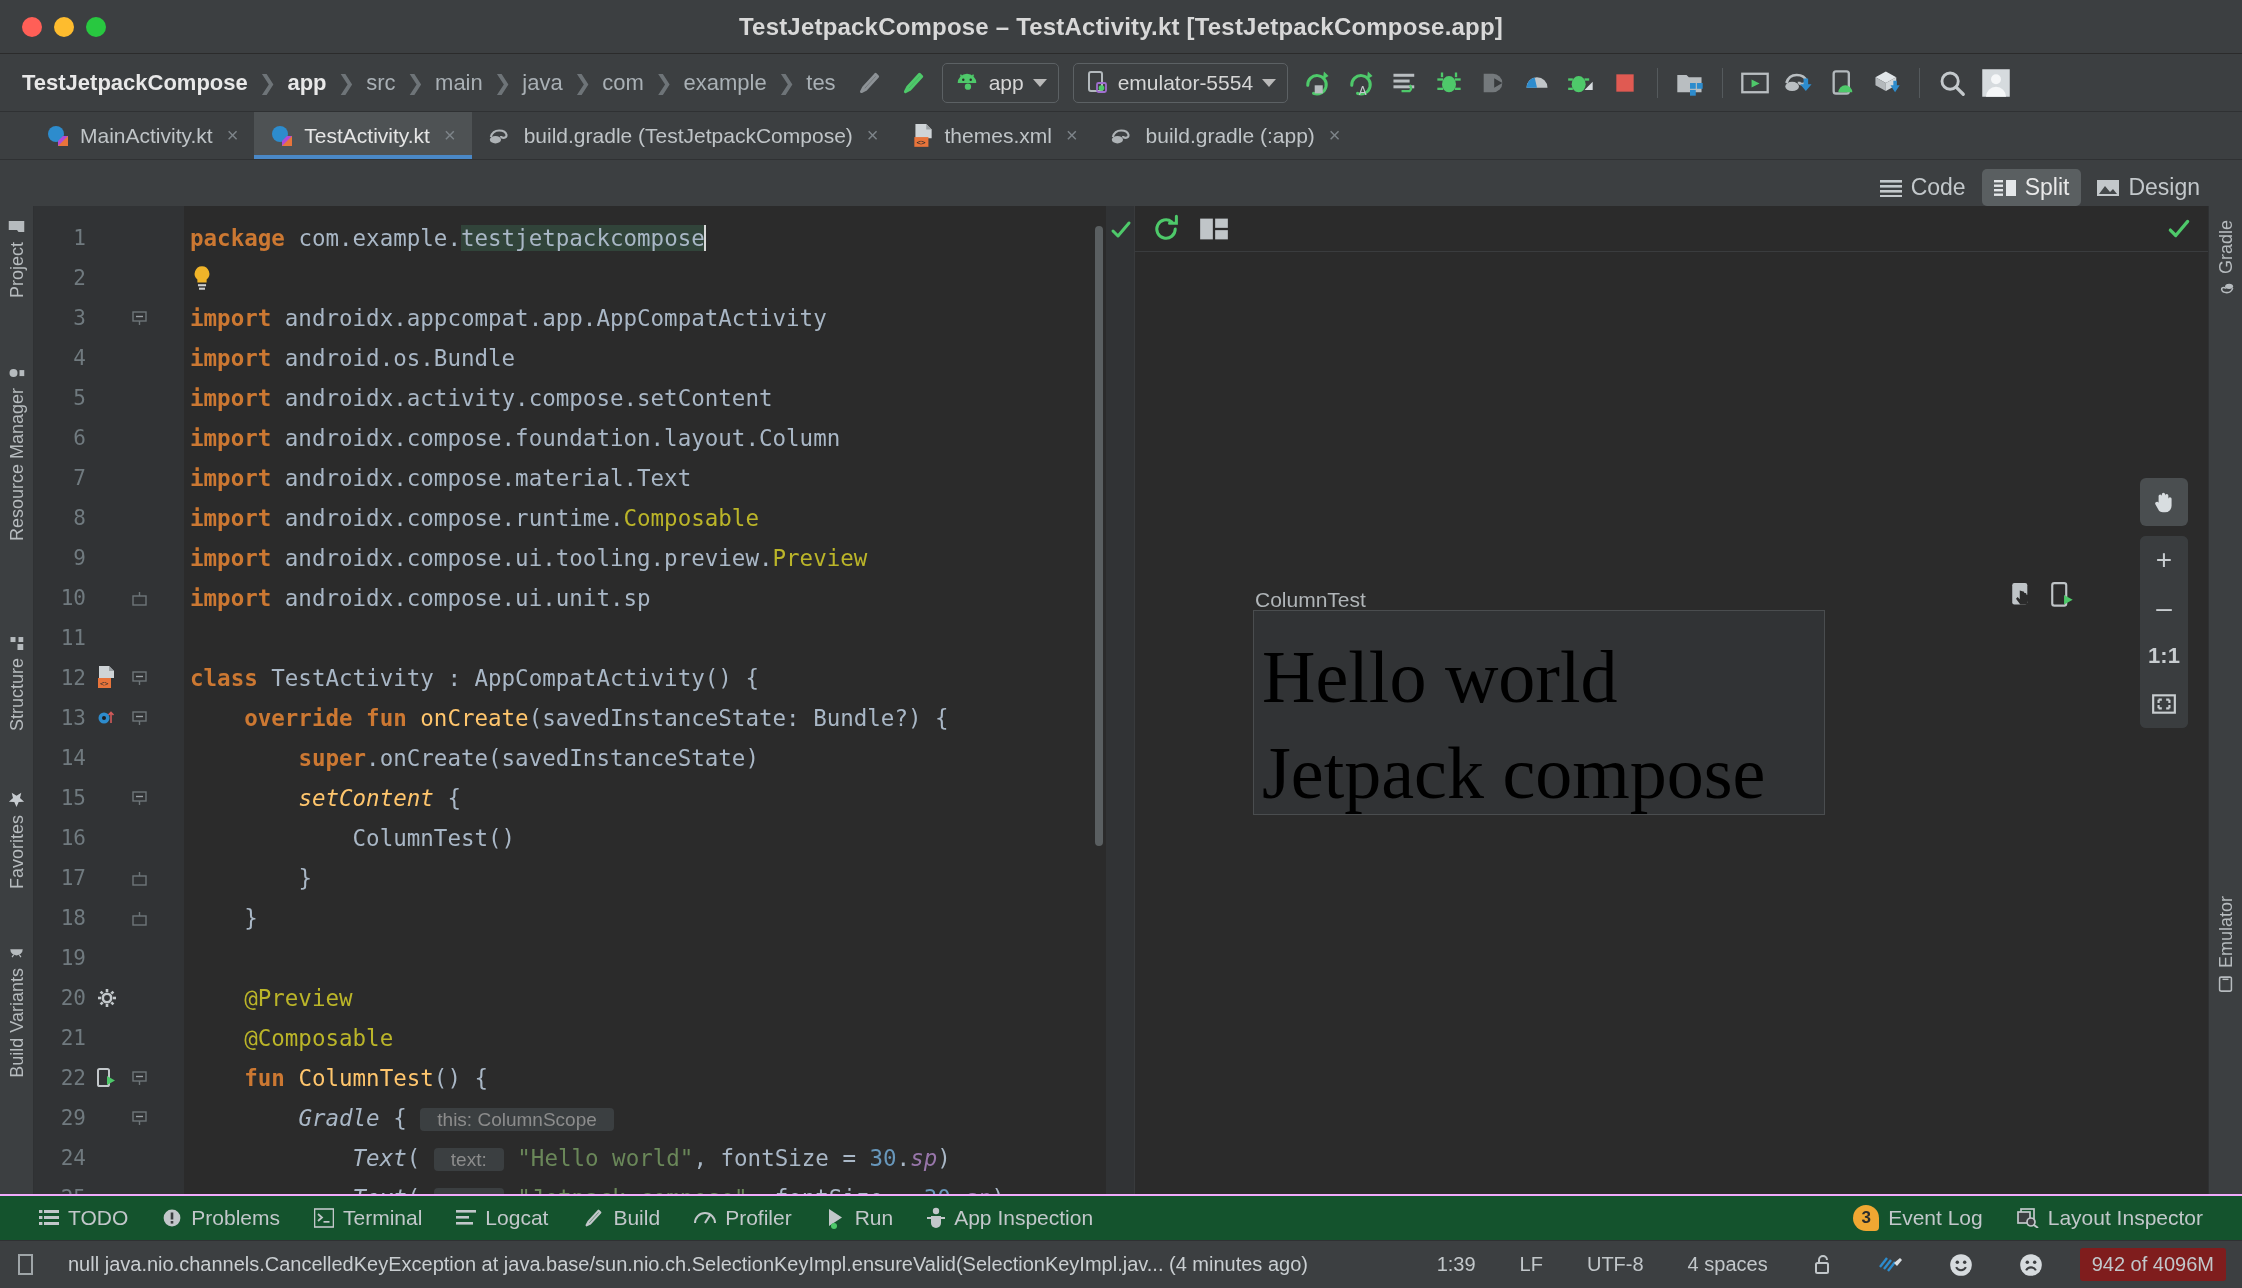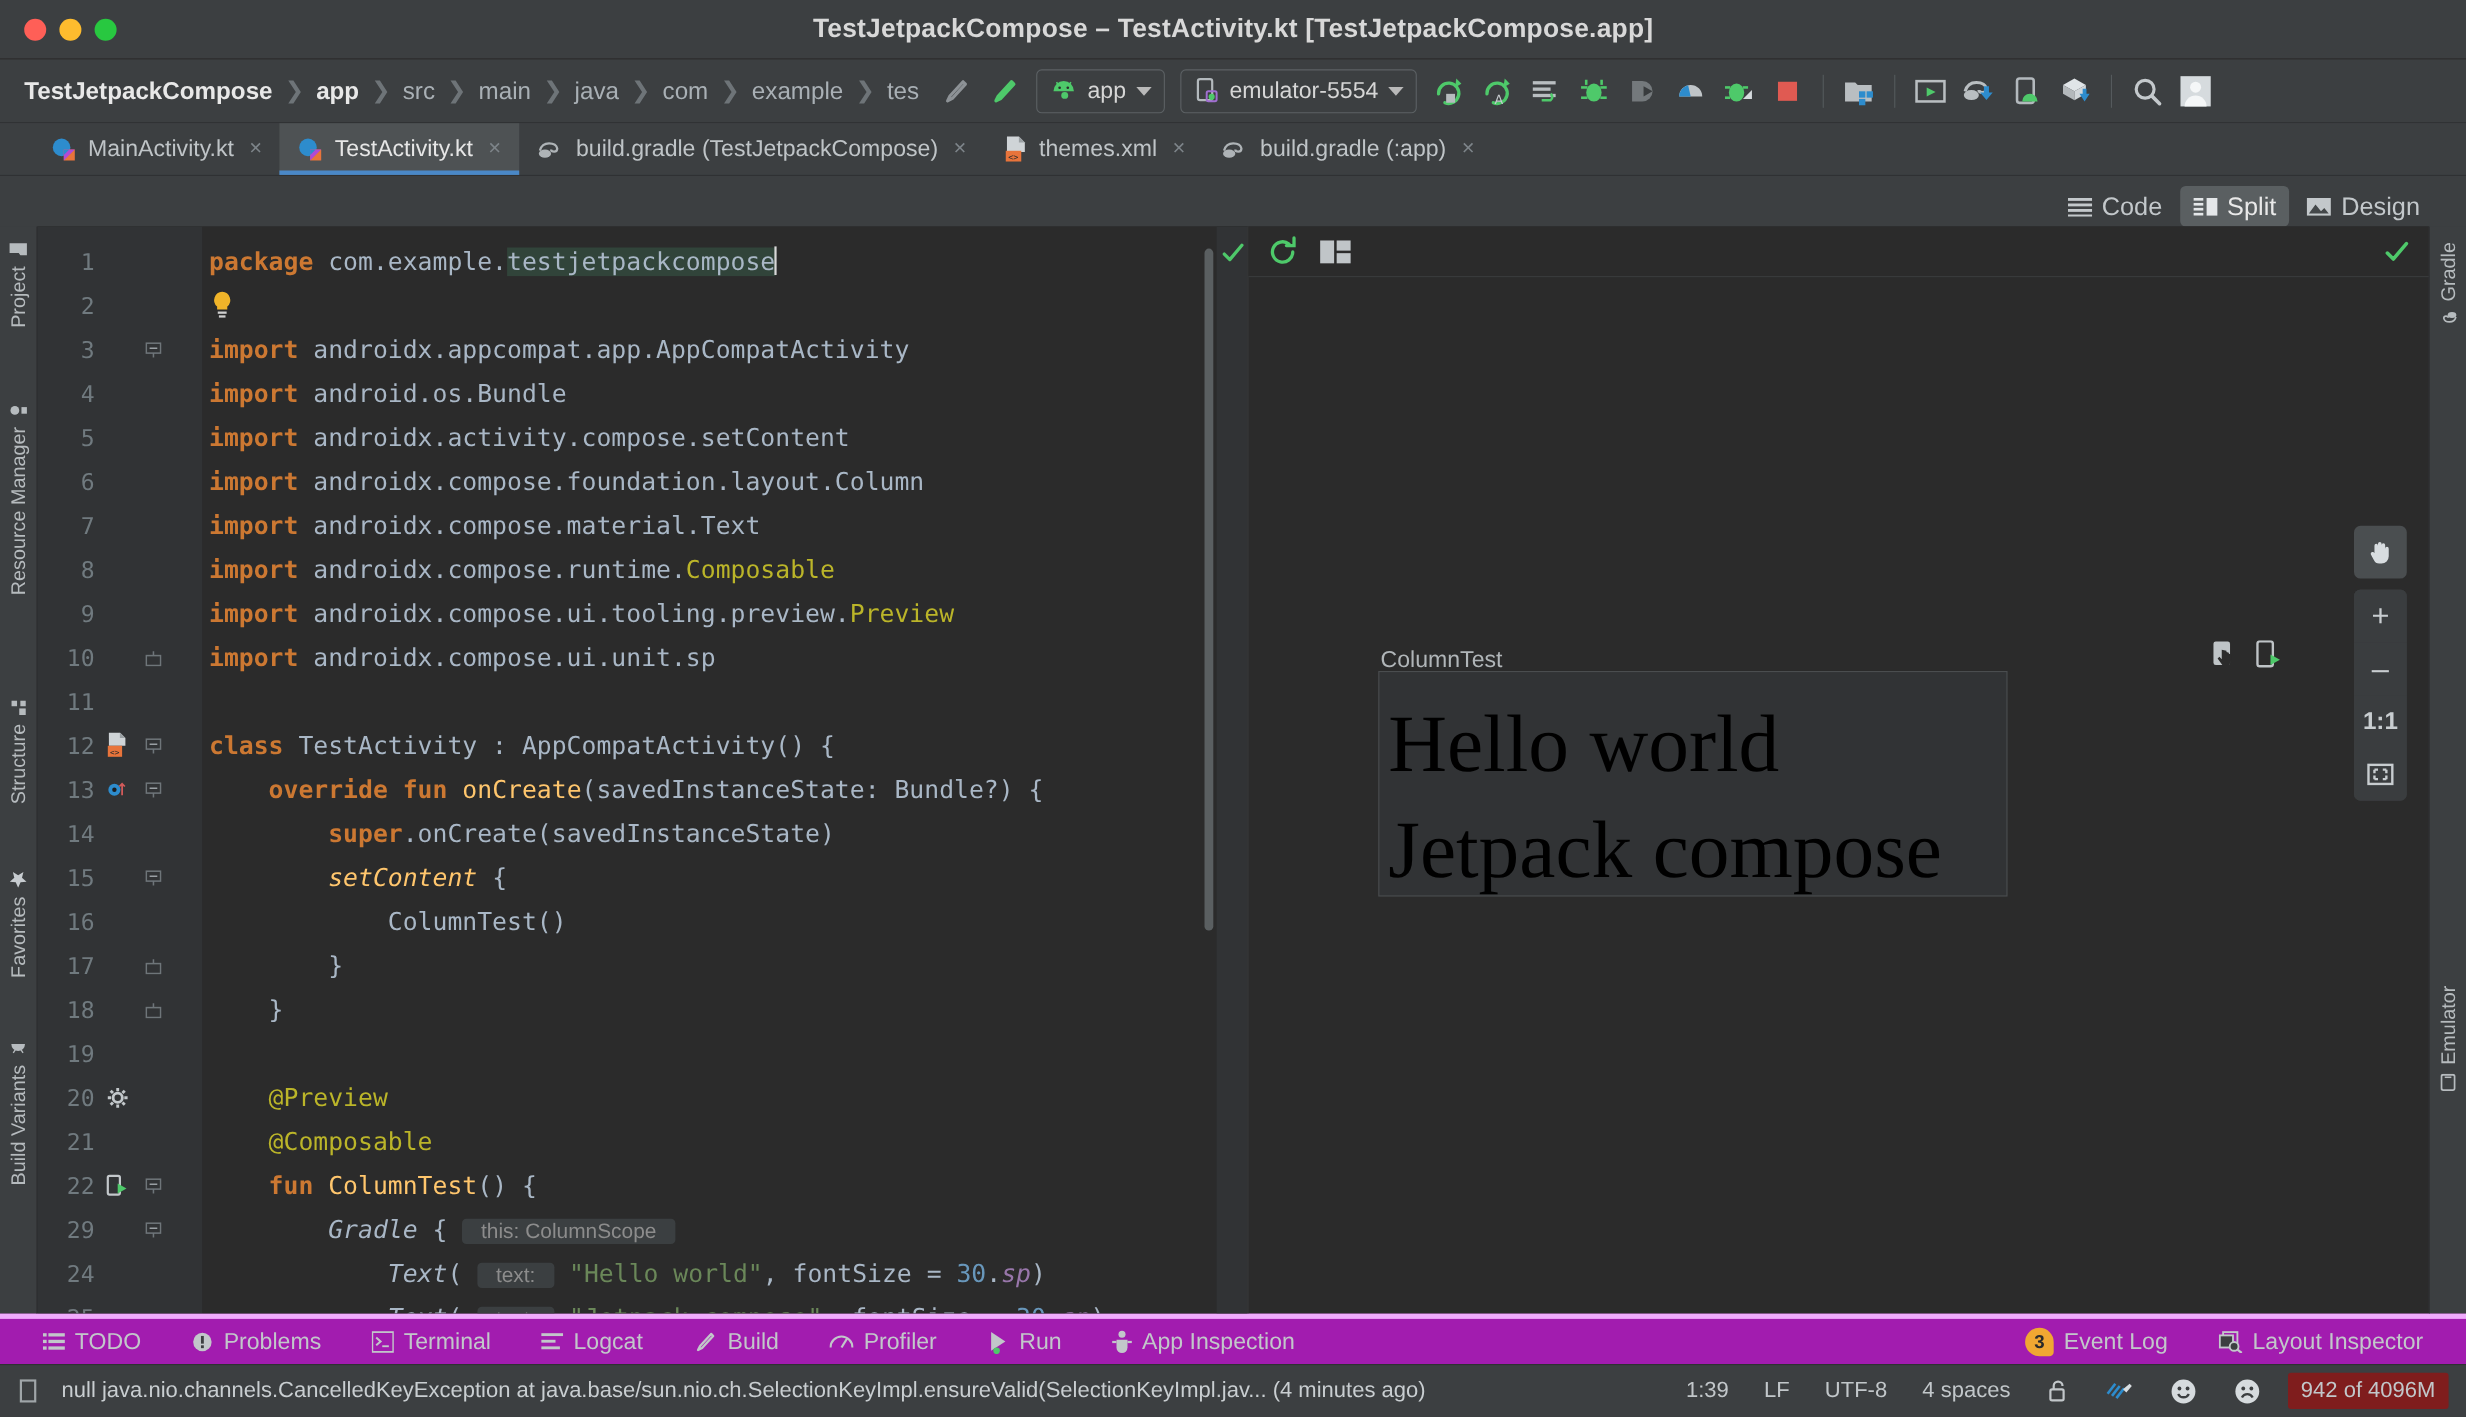--- a/index.html
+++ b/index.html
@@ -204,32 +204,32 @@
   .zbtn {
     width: 48px; height: 48px; display:flex; align-items:center;
     justify-content:center; color:#c8cdd0; font-size: 28px;
     background: #3a3d3f;
   }
   .zbtn.single { border-radius:6px; margin-bottom: 10px; background:#4a4e50;}
   .zstack { background:#3a3d3f; border-radius:6px; overflow:hidden; display:flex; flex-direction:column;}
 
   
   .toolwins {
-    height: 46px; min-height:46px; background:#a21caf;
-    border-top:5px solid #f0abfc;
-    display:flex; align-items:center; padding: 0 22px; gap: 12px;
+    height: 46px; min-height:46px; background:#14532d;
+    border-top:2px solid #f0abfc;
+    display:flex; align-items:center; padding: 0 22px; gap: 0;
   }
   .tw {
     display:flex; align-items:center; gap: 9px; padding: 0 17px;
     font-size: 21px; color:#c2c7ca; white-space:nowrap;
   }
   .statusbar {
     height: 48px; min-height:48px; background:#3c3f41;
     border-top:1px solid #2f3133;
-    display:flex; align-items:center; padding: 16px 16px; gap: 4px;
+    display:flex; align-items:center; padding: 16px 16px; gap: 16px;
     font-size: 20px; color:#c2c7ca;
   }
   .stMsg { margin-left: 14px; white-space:nowrap; font-size:20px; color:#c9ced1;}
   .stItem { padding: 0 14px; white-space:nowrap;}
   .stMem { background:#7f1d1d; padding: 5px 12px; border-radius:3px; margin-left:6px;}
   .badge {
     width: 26px; height: 26px; border-radius: 50% 50% 4px 50%;
     background:#f0a732; color:#2b2b2b; font-size:17px; font-weight:bold;
     display:flex; align-items:center; justify-content:center;
   }

